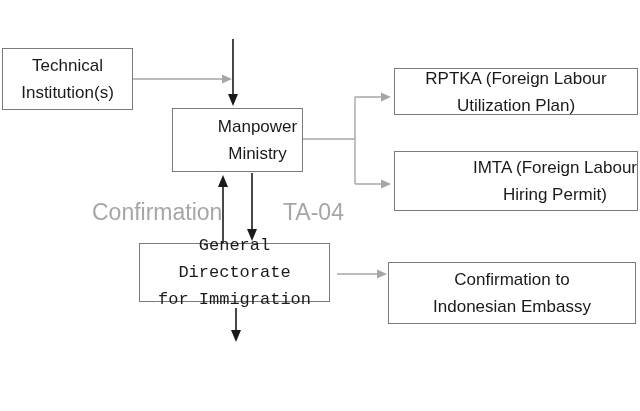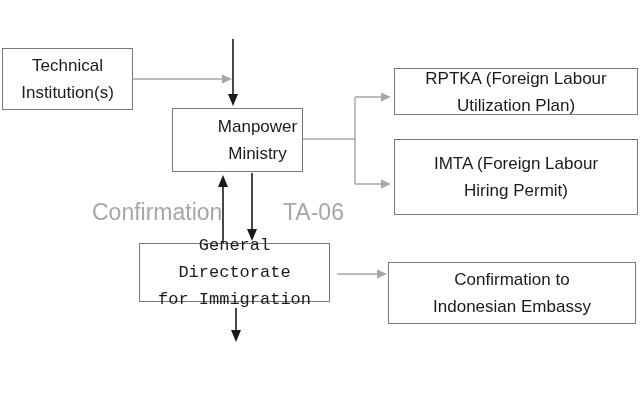--- a/index.html
+++ b/index.html
@@ -17,21 +17,21 @@
     text-align:center;
     color:var(--text,#1a1a1a);
     font-size:17px;line-height:27px;
     white-space:pre-line;
     box-sizing:border-box;
   }
   .n-applicant  {left:171px;top:3px;  width:130px;height:36px;}
   .n-technical  {left:2px;  top:48px; width:131px;height:62px;}
   .n-manpower   {left:172px;top:108px;width:131px;height:64px;padding-left:40px;}
   .n-rptka      {left:394px;top:68px; width:244px;height:47px;}
-  .n-imta       {left:394px;top:139px;width:244px;height:76px;}
+  .n-imta       {left:394px;top:151px;width:244px;height:60px;justify-content:flex-end;}
   .n-directorate{left:139px;top:243px;width:191px;height:59px;font-family:Liberation Mono, monospace;}
   .n-embassy    {left:388px;top:247px;width:248px;height:62px;margin-top:15px;}
   .n-immigration{left:167px;top:344px;width:131px;height:63px;}
   .edge-label{
     position:absolute;
     color:var(--edge-label-text,#a6a6a6);
     font-size:23px;line-height:20px;
     white-space:nowrap;
   }
   .el-confirmation{left:92px;top:202px;}
@@ -113,15 +113,15 @@
   </div>
 
   <div class="node n-embassy">
     <span>Confirmation to
 Indonesian Embassy</span>
   </div>
 
 
   <div class="edge-label el-confirmation">Confirmation</div>
 
-  <div class="edge-label el-ta01">TA-06</div>
+  <div class="edge-label el-ta01">TA-04</div>
 
 </div>
 
 </body></html>

